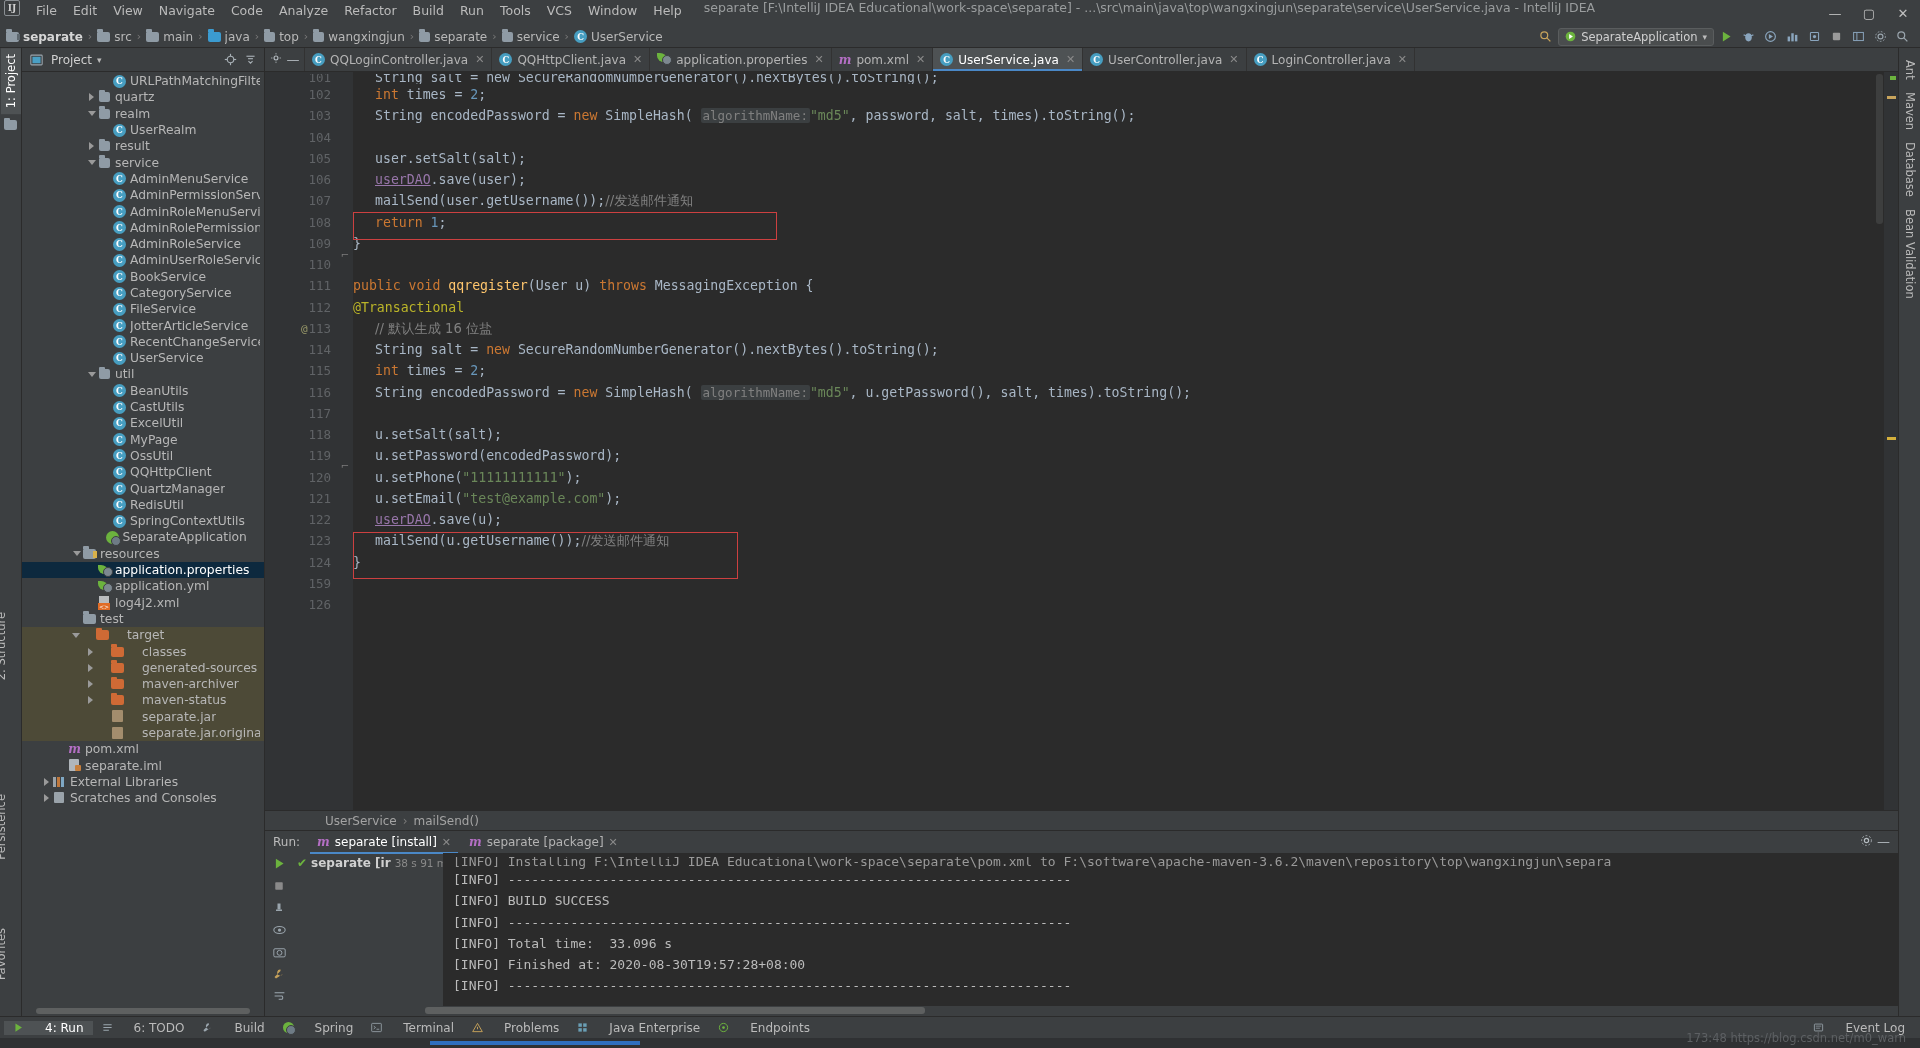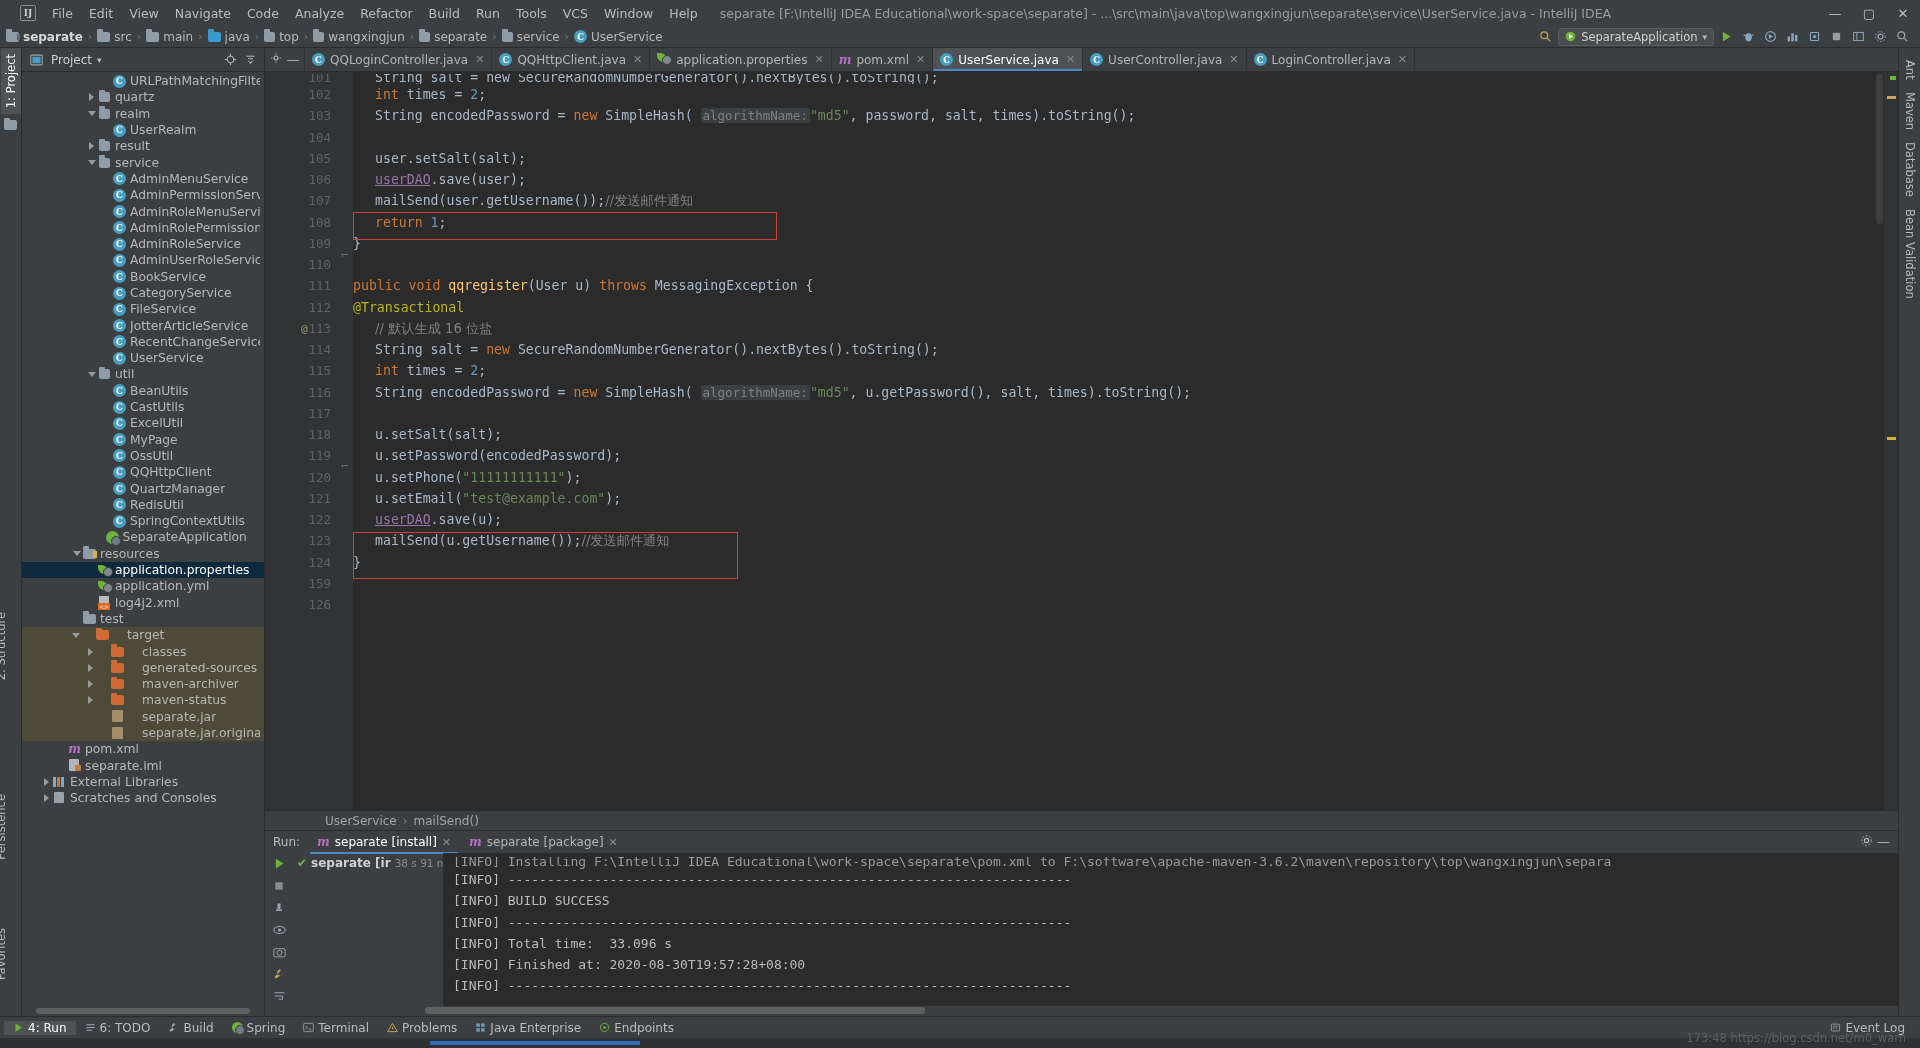--- a/index.html
+++ b/index.html
@@ -8,22 +8,22 @@
     background: #3c3f41;
     font-family: "DejaVu Sans", "Liberation Sans", sans-serif;
     font-size: 12px;
     color: #bbbbbb;
     overflow: hidden;
   }
   .app { position: relative; width: 1920px; height: 1048px; display: flex; flex-direction: column; }
 
   
   .menubar {
-    height: 26px; background: #3c3f41; display: flex; align-items: center;
-    padding-left: 16px; flex: none; position: relative;
+    height: 26px; background: #3c3f41; display: flex; 
+    padding-left: 0; flex: none; position: relative;
   }
   .logo-ij {
     width: 16px; height: 16px; margin: 0 8px 0 4px;
     border: 1px solid #8a8f93; border-radius: 2px;
     color: #d0d0d0; font-size: 9px; font-weight: bold;
     display: flex; align-items: center; justify-content: center;
     font-family: "DejaVu Serif", serif;
   }
   .menu-item {
     padding: 3px 8px; font-size: 12.5px; color: #bbbbbb; cursor: default; white-space: nowrap;
@@ -208,21 +208,21 @@
   }
   .coline { height: 21.3px; line-height: 21.3px; white-space: pre; }
   .run-scroll-h { height: 10px; background:#3c3f41; position: relative; }
   .run-scroll-h .thumb { position:absolute; height:7px; top:1px; background:#5e6060; border-radius:3px; }
 
   
   .statusbar {
     height: 22px; background:#3c3f41; display:flex; align-items:center; flex:none;
     border-top:1px solid #2b2b2b; padding-left: 4px; font-size:12px; color:#bbbbbb;
   }
-  .sb-item { display:flex; align-items:center; gap:4px; padding: 0 9px; white-space:nowrap; }
+  .sb-item { display:flex; align-items:center; gap:21px; padding: 0 9px; white-space:nowrap; }
   .sb-item.active { background:#4e5254; color:#fff; }
   .statusbar .right { margin-left:auto; display:flex; align-items:center; gap:6px; padding-right:6px; }
   .watermark { position:absolute; right: 14px; bottom: 3px; font-size: 11.5px; color:#5d6063; white-space: nowrap; }
 
   
   .tree-scroll { height: 9px; background:#3c3f41; position: relative; flex:none; }
   .tree-scroll .thumb { position:absolute; left: 14px; width: 214px; height: 6px; top:1px; background:#5e6060; border-radius:3px; }
 
   
   .taskline { height: 10px; background:#2f3133; display:flex; align-items:center; flex:none; }

